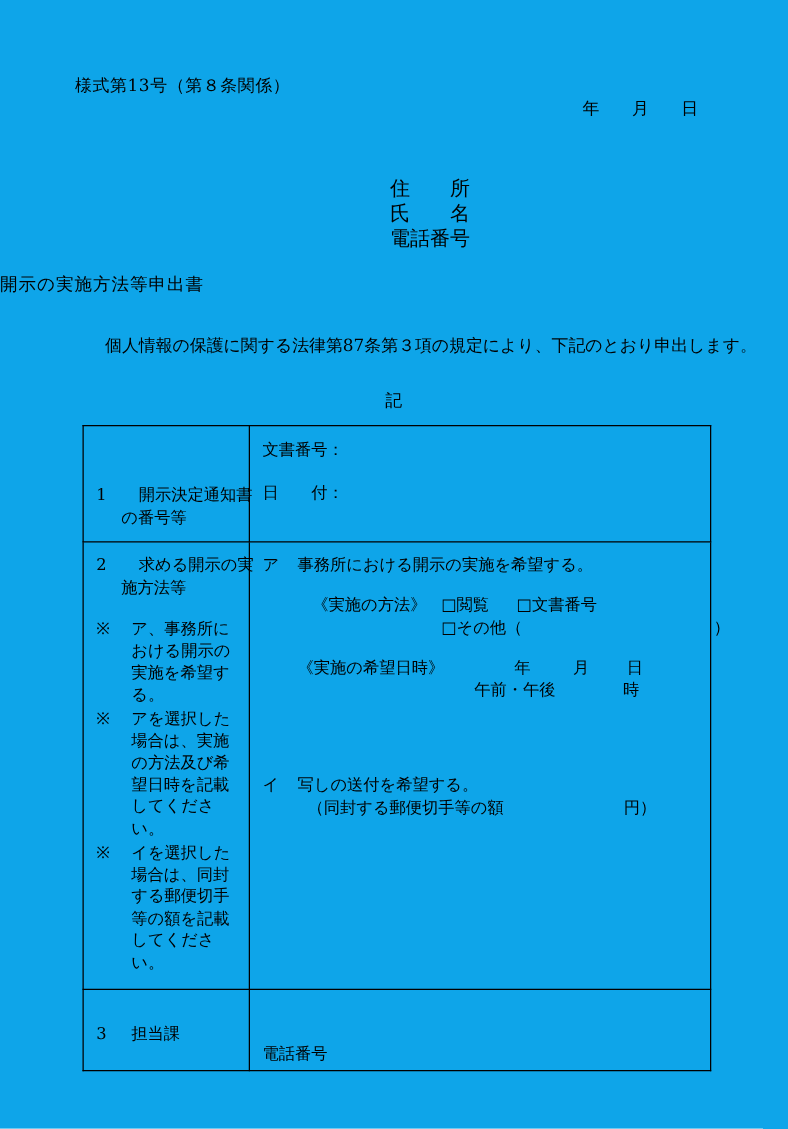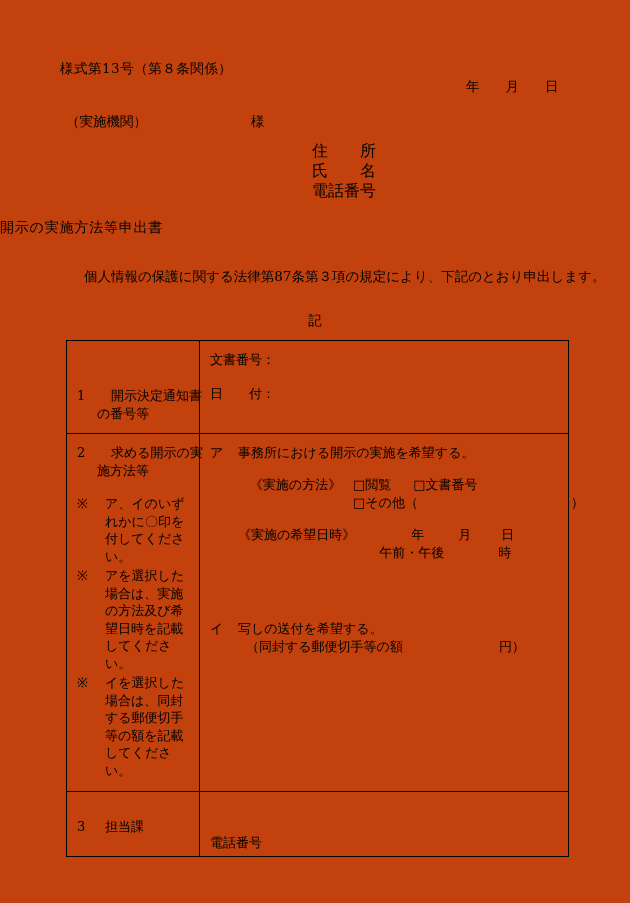--- a/index.html
+++ b/index.html
@@ -8,21 +8,21 @@
     background: #ffffff;
   }
   body {
     font-family: "DejaVu Serif", "Liberation Serif", serif;
     color: #000000;
   }
   #page {
     position: relative;
     width: 630px;
     height: 903px;
-    background: #c2410c;
+    background: #0ea5e9;
     overflow: hidden;
   }
 
   
   .form-no {
     position: absolute;
     left: 60px;
     top: 60px;
     font-size: 13.5px;
     letter-spacing: 0.5px;
@@ -167,23 +167,20 @@
 <body>
 
 <div id="page">
 
   <div class="form-no">様式第13号（第８条関係）</div>
 
   <div class="date-line">
     <span>年</span><span>月</span><span>日</span>
   </div>
 
-  <div class="agency-row">
-    <span class="agency-name">（実施機関）</span><span>様</span>
-  </div>
 
   <div class="addr-block">
     <div><span class="lbl-spread">住所</span></div>
     <div><span class="lbl-spread">氏名</span></div>
     <div><span>電話番号</span></div>
   </div>
 
   <div class="doc-title">開示の実施方法等申出書</div>
 
   <div class="intro">個人情報の保護に関する法律第87条第３項の規定により、下記のとおり申出します。</div>
@@ -214,21 +211,21 @@
 
       <tr>
         <td class="r2-label">
           <div class="cell-pad">
             <div class="r2-title">
               <span class="num">2</span><span>求める開示の実</span>
               <span class="t2">施方法等</span>
             </div>
             <div class="note">
               <span class="mk">※</span>
-              <span class="tx">ア、イのいずれかに〇印を付してください。</span>
+              <span class="tx">ア、事務所における開示の実施を希望する。</span>
             </div>
             <div class="note">
               <span class="mk">※</span>
               <span class="tx">アを選択した場合は、実施の方法及び希望日時を記載してください。</span>
             </div>
             <div class="note">
               <span class="mk">※</span>
               <span class="tx">イを選択した場合は、同封する郵便切手等の額を記載してください。</span>
             </div>
           </div>

